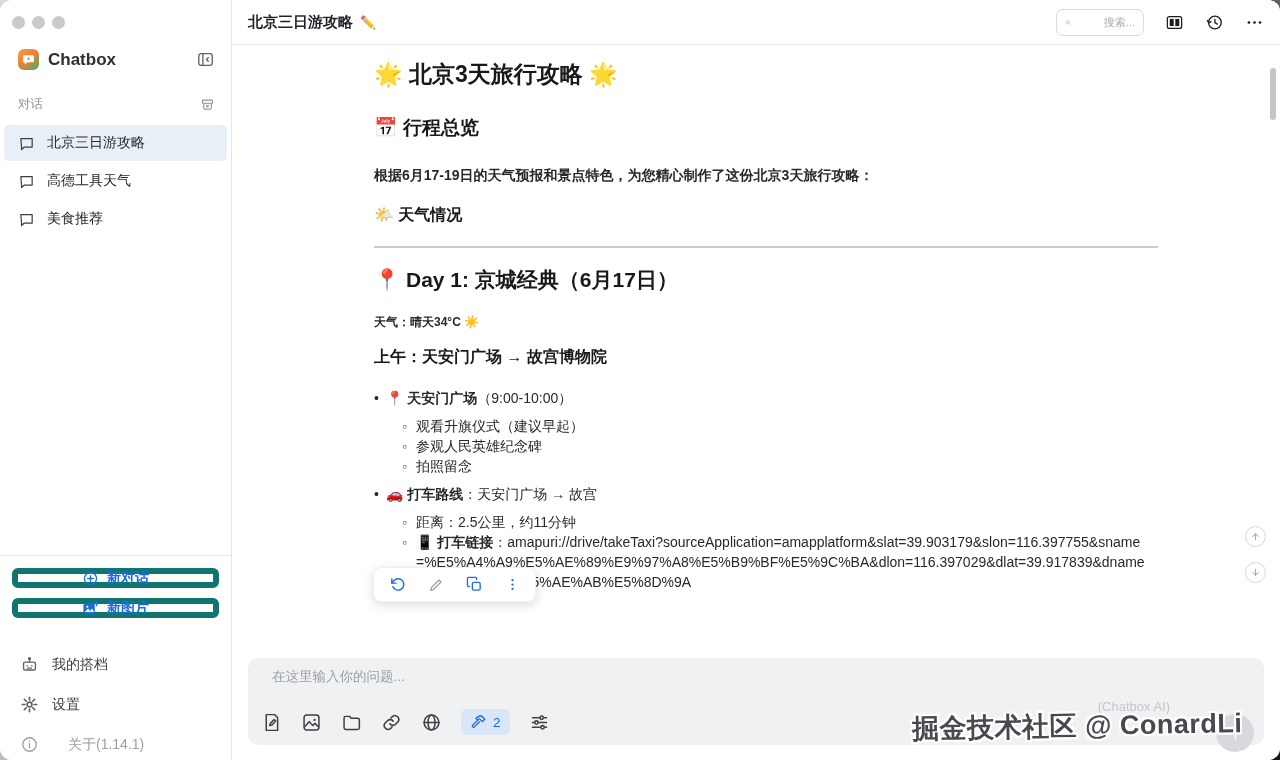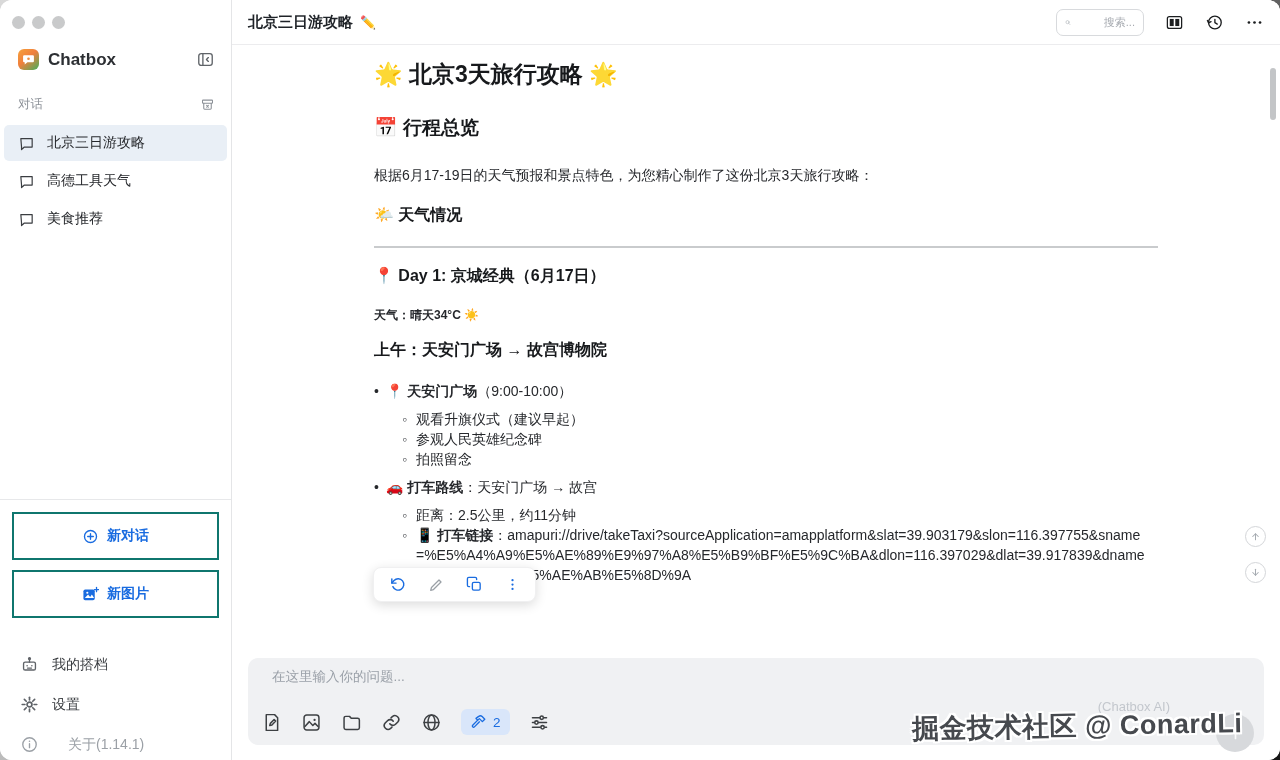--- a/index.html
+++ b/index.html
@@ -30,22 +30,22 @@
     margin:26px 16px 0 18px; }
   .sec-label{ font-size:12.5px; color:#8b9097; }
   .convs{ margin-top:12px; }
   .conv{ display:flex; align-items:center; gap:12px; height:36px; margin:0 4px 2px 4px;
     padding-left:14px; border-radius:5px; cursor:pointer; }
   .conv.selected{ background:#e9eff6; }
   .conv .label{ font-size:14px; color:#26282c; }
   .sb-spacer{ flex:1; }
   .sb-bottom{ border-top:1px solid #e7e8ea; padding:12px 12px 6px 12px; }
   .outline-btn{ display:flex; align-items:center; justify-content:center; gap:8px;
-    width:100%; height:48px; margin-bottom:10px; background:#fff;
-    border:2px solid #0f766e; border-radius:0; cursor:pointer;
+    width:100%; height:20px; margin-bottom:10px; background:#fff;
+    border:6px solid #0f766e; border-radius:6px; cursor:pointer;
     font-family:inherit; font-size:14px; font-weight:700; color:#1a6ce0; }
   .sb-menu{ padding:6px 0 0 0; }
   .sb-item{ display:flex; align-items:flex-end; gap:13px; height:40px; padding-left:8px;
     font-size:14px; color:#3a3d41; cursor:pointer; }
   .sb-item.about{ color:#9ba0a6;gap:29px; }
   
   .main{ position:relative; flex:1; height:100%; background:#fff; }
   .topbar{ position:absolute; top:0; left:0; right:0; height:45px;
     border-bottom:1px solid #ececee; display:flex; align-items:center;
     padding:0 16px; background:#fff; z-index:5; }
@@ -57,22 +57,22 @@
     border:1px solid #d8dadd; border-radius:7px; padding:0 8px; }
   .searchbox input{ width:100%; border:none; outline:none; background:transparent;
     font-family:Liberation Sans, sans-serif; font-size:11px; color:#4a4d52;margin-left:28px; }
   .searchbox input::placeholder{ color:#a6aab0; }
   
   .content{ position:absolute; top:45px; left:0; right:0; bottom:110px;
     overflow:hidden; background:#fff; }
   .msg{ width:784px; margin-left:142px; padding-top:8px; font-size:14px; color:#26282c; }
   .msg h1{ font-size:23px; font-weight:700; line-height:1.35; margin:6px 0 25px; color:#17191c; }
   .msg h2{ font-size:19px; font-weight:700; margin:0 0 24px; color:#17191c; }
-  .msg h2.day{ font-size:16px; margin:18px 0 20px; }
-  .msg p.intro{ margin:0 0 20px; line-height:20px; }
+  .msg h2.day{ font-size:21px; margin:18px 0 20px; }
+  .msg p.intro{ margin:0 0 20px; line-height:20px;font-weight:bold; }
   .msg h3{ font-size:16px; font-weight:700; margin:0 0 20px; color:#17191c; }
   .msg p.wline{ font-size:12px; font-weight:700; margin:0 0 16px; }
   .msg p.wline .wrest{ font-weight:700; }
   ul.weather{ list-style:none; margin:0 0 20px; }
   ul.weather li{ line-height:20px; padding-left:12px; position:relative; }
   ul.weather li::before{ content:"•"; position:absolute; left:0; top:0; }
   .dlist{ margin-top:17px; }
   .dli{ line-height:20px; padding-left:12px; position:relative; }
   .dli::before{ content:"•"; position:absolute; left:0; top:0; }
   .dsubs{ margin:8px 0 8px 28px; }

